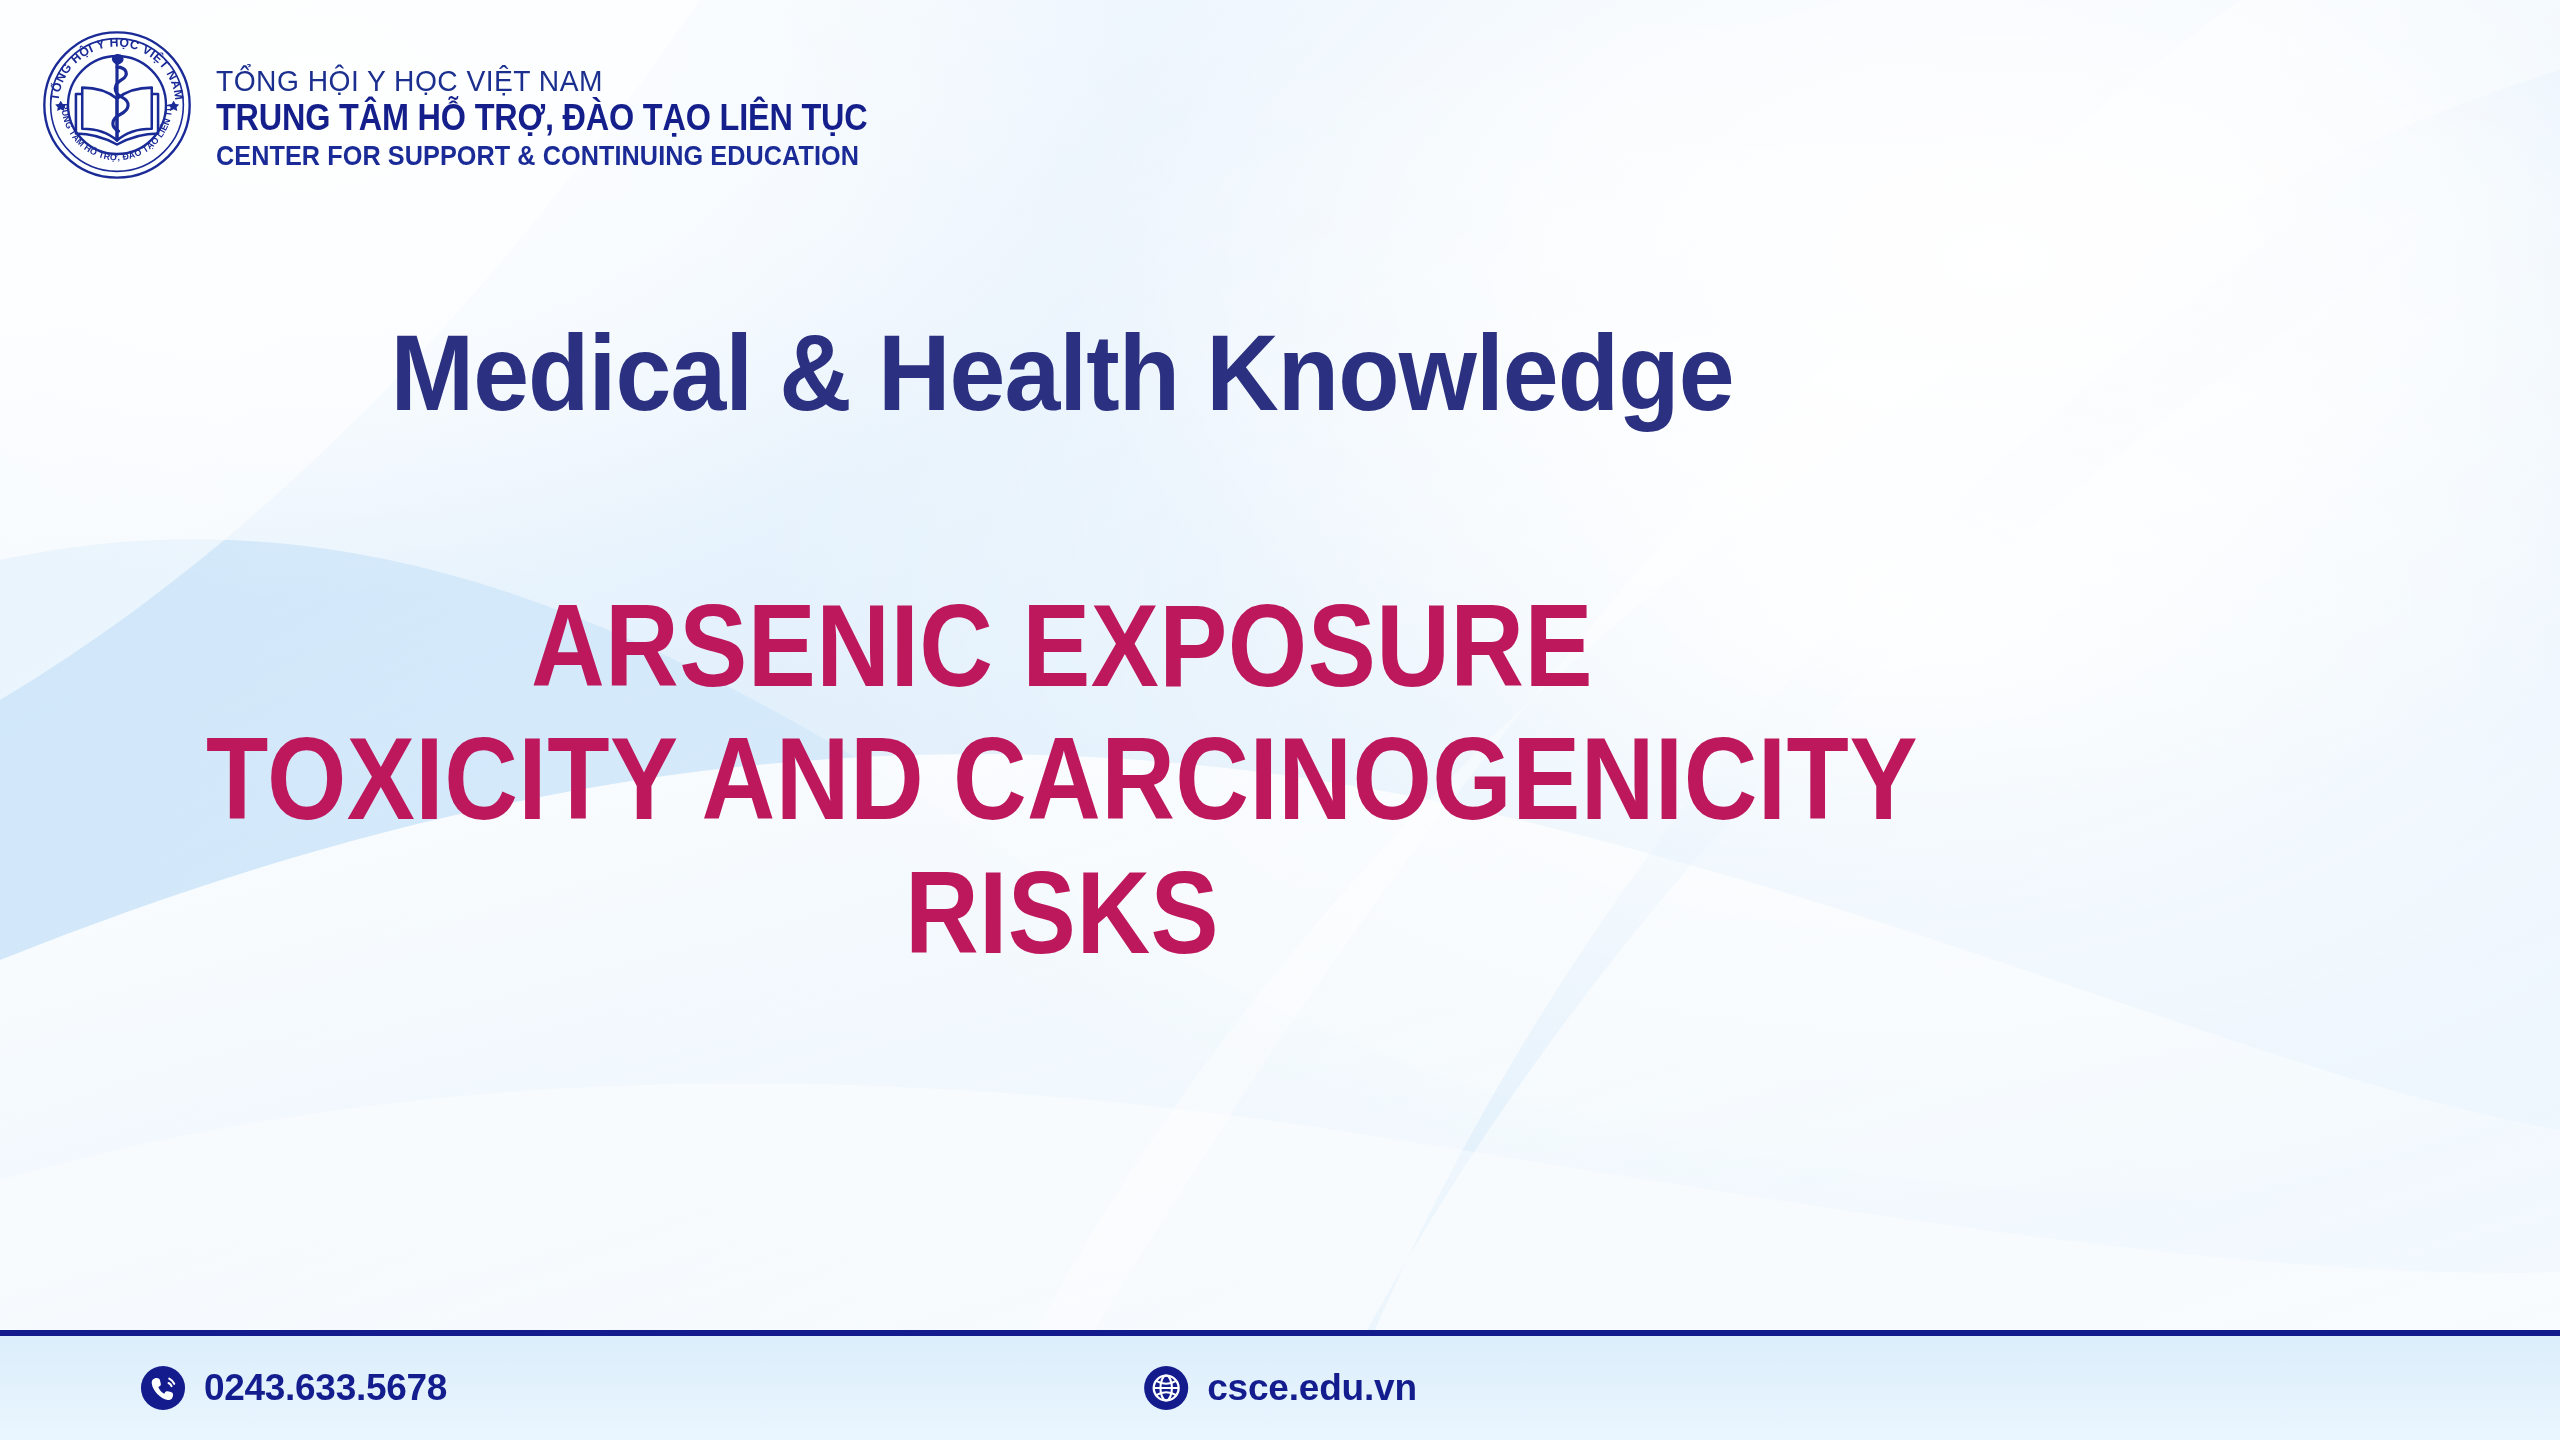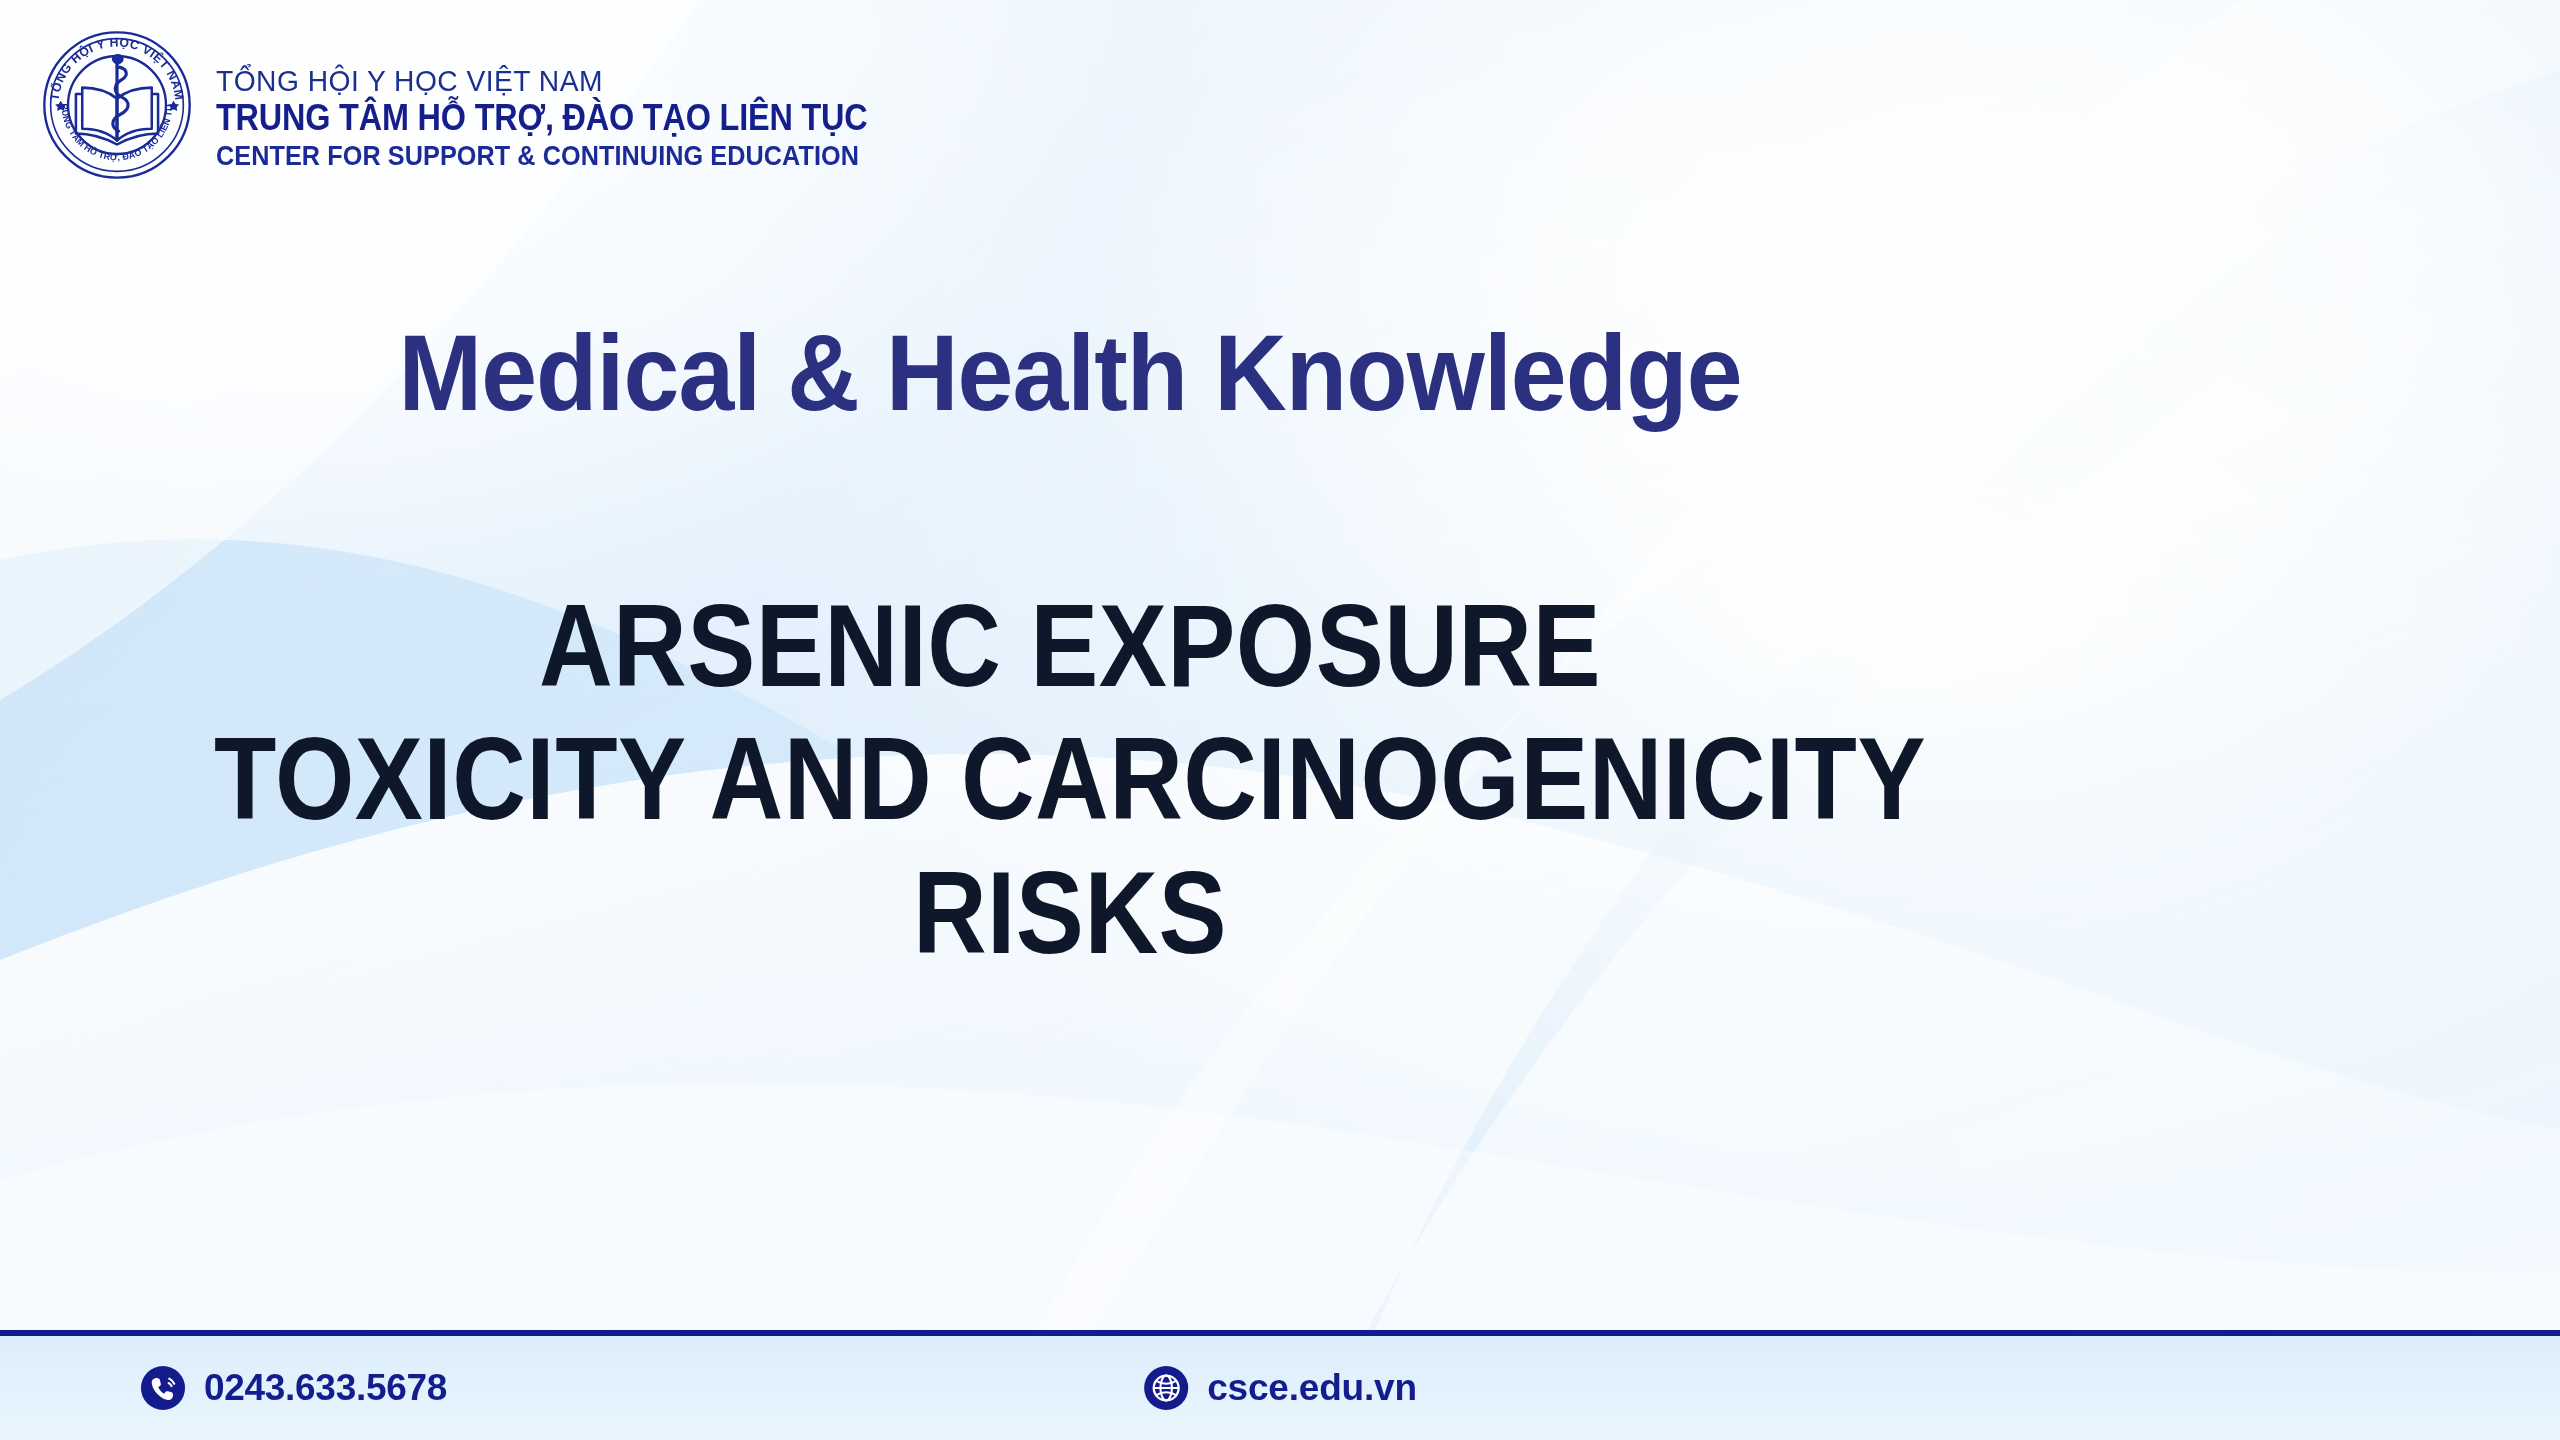--- a/index.html
+++ b/index.html
@@ -89,21 +89,21 @@
     line-height: 1.2;
     letter-spacing: 0.1px;
     white-space: nowrap;
     transform: scaleX(0.90);
     transform-origin: left center;
   }
 
   
   .content {
     position: absolute;
-    left: 16px;
+    left: 8px;
     top: 0;
     width: 2108px;
     height: 1330px;
     z-index: 4;
   }
   .kicker {
     position: absolute;
     left: 0;
     right: 0;
     top: 310px;
@@ -113,21 +113,21 @@
     color: #2b3180;
     letter-spacing: -1px;
     transform: scaleX(0.93);
   }
   .title-block {
     position: absolute;
     left: 0;
     right: 0;
     top: 580px;
     text-align: center;
-    color: #0f172a;
+    color: #be185d;
   }
   .title-line {
     font-size: 116px;
     font-weight: 700;
     line-height: 1.15;
     letter-spacing: 0.5px;
     transform: scaleX(0.88);
     display: block;
   }
 

